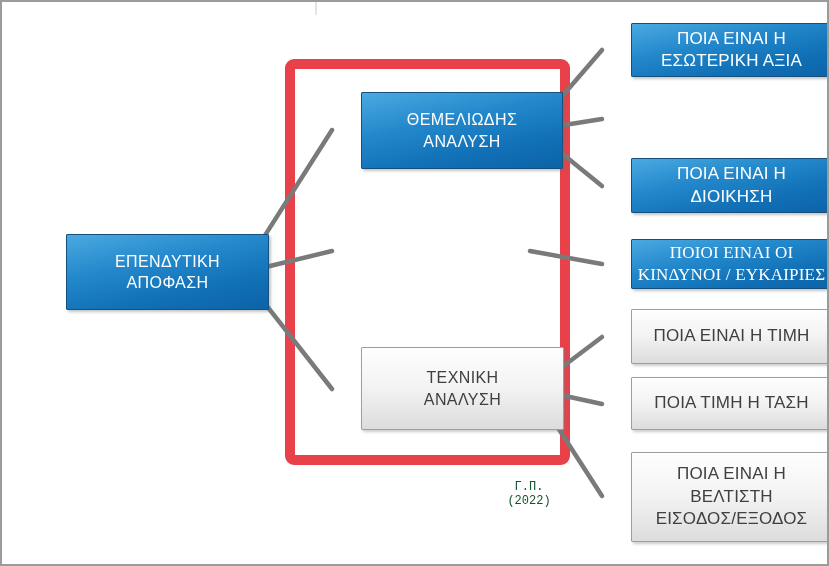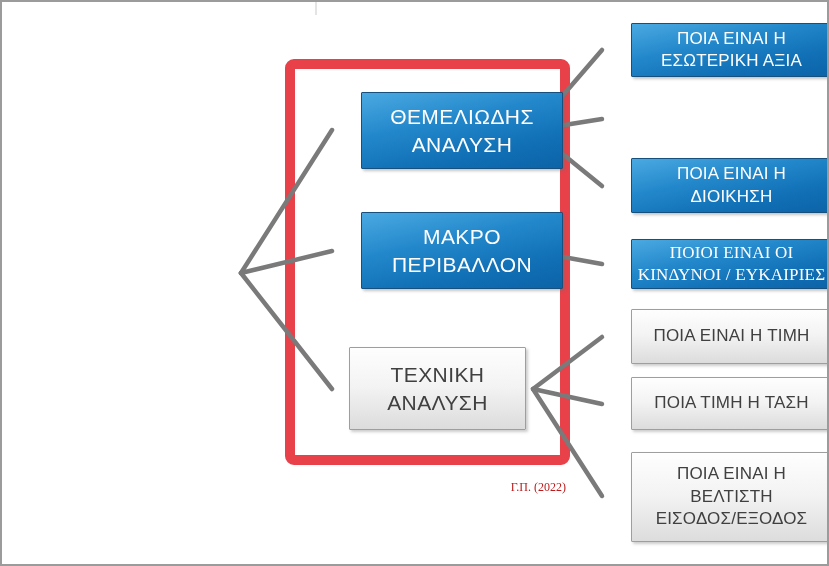--- a/index.html
+++ b/index.html
@@ -29,42 +29,42 @@
     border-radius:1px;
     box-shadow:2px 2px 3px rgba(110,110,110,0.40);
   }
   .node.gray{
     background:linear-gradient(180deg,#fefefe 0%,#f3f3f3 48%,#dcdcdc 100%);
     border:1px solid #9e9e9e;
     color:#404040;
     border-radius:1px;
     box-shadow:2px 2px 3px rgba(120,120,120,0.38);
   }
-  .big{font-size:21px;letter-spacing:0.4px;}
+  .big{font-size:16px;letter-spacing:0.4px;}
   .small{font-size:17px;letter-spacing:0.2px;}
   #red-frame{
     position:absolute;
     left:283px;top:57px;width:285px;height:406px;
     box-sizing:border-box;
     border:10px solid #e8414a;
     border-radius:9px;
     z-index:1;
     background:transparent;
   }
   #connectors{
     position:absolute;left:0;top:0;width:829px;height:566px;
     z-index:2;
   }
   #watermark{
     position:absolute;
     left:490px;top:478px;width:74px;
-    text-align:right;
-    font-family:Liberation Serif, serif;
+    text-align:center;
+    font-family:Liberation Mono, monospace;
     font-size:12px;
-    color:#b91c1c;
+    color:#14532d;
     z-index:2;
   }
   #edge-artifact{
     position:absolute;left:313px;top:0;width:2px;height:13px;
     background:#e4e4e4;z-index:1;
   }
 </style>
 </head>
 <body>
 
@@ -82,28 +82,28 @@
       <line x1="531" y1="128" x2="600" y2="48"></line>
       <line x1="531" y1="128" x2="600" y2="117"></line>
       <line x1="531" y1="128" x2="600" y2="184"></line>
       <line x1="528" y1="249" x2="600" y2="262"></line>
       <line x1="531" y1="387" x2="600" y2="335"></line>
       <line x1="531" y1="387" x2="600" y2="402"></line>
       <line x1="531" y1="387" x2="600" y2="494"></line>
     </g>
   </svg>
 
+  <div class="node blue big" style="left:33px;top:232px;width:203px;height:76px;">ΕΠΕΝΔΥΤΙΚΗ
+ΑΠΟΦΑΣΗ</div>
 
   <div class="node blue big" style="left:328px;top:90px;width:202px;height:77px;">ΘΕΜΕΛΙΩΔΗΣ
 ΑΝΑΛΥΣΗ</div>
 
-  <div class="node blue big" style="left:328px;top:210px;width:202px;height:77px;">ΜΑΚΡΟ
-ΠΕΡΙΒΑΛΛΟΝ</div>
 
-  <div class="node gray big" style="left:316px;top:345px;width:177px;height:83px;">ΤΕΧΝΙΚΗ
+  <div class="node gray big" style="left:328px;top:345px;width:203px;height:83px;">ΤΕΧΝΙΚΗ
 ΑΝΑΛΥΣΗ</div>
 
   <div class="node blue small" style="left:598px;top:21px;width:201px;height:54px;">ΠΟΙΑ ΕΙΝΑΙ Η
 ΕΣΩΤΕΡΙΚΗ ΑΞΙΑ</div>
 
 
   <div class="node blue small" style="left:598px;top:156px;width:201px;height:55px;">ΠΟΙΑ ΕΙΝΑΙ Η
 ΔΙΟΙΚΗΣΗ</div>
 
   <div class="node blue small" style="left:598px;top:237px;width:201px;height:50px;font-family:Liberation Serif, serif;">ΠΟΙΟΙ ΕΙΝΑΙ ΟΙ

